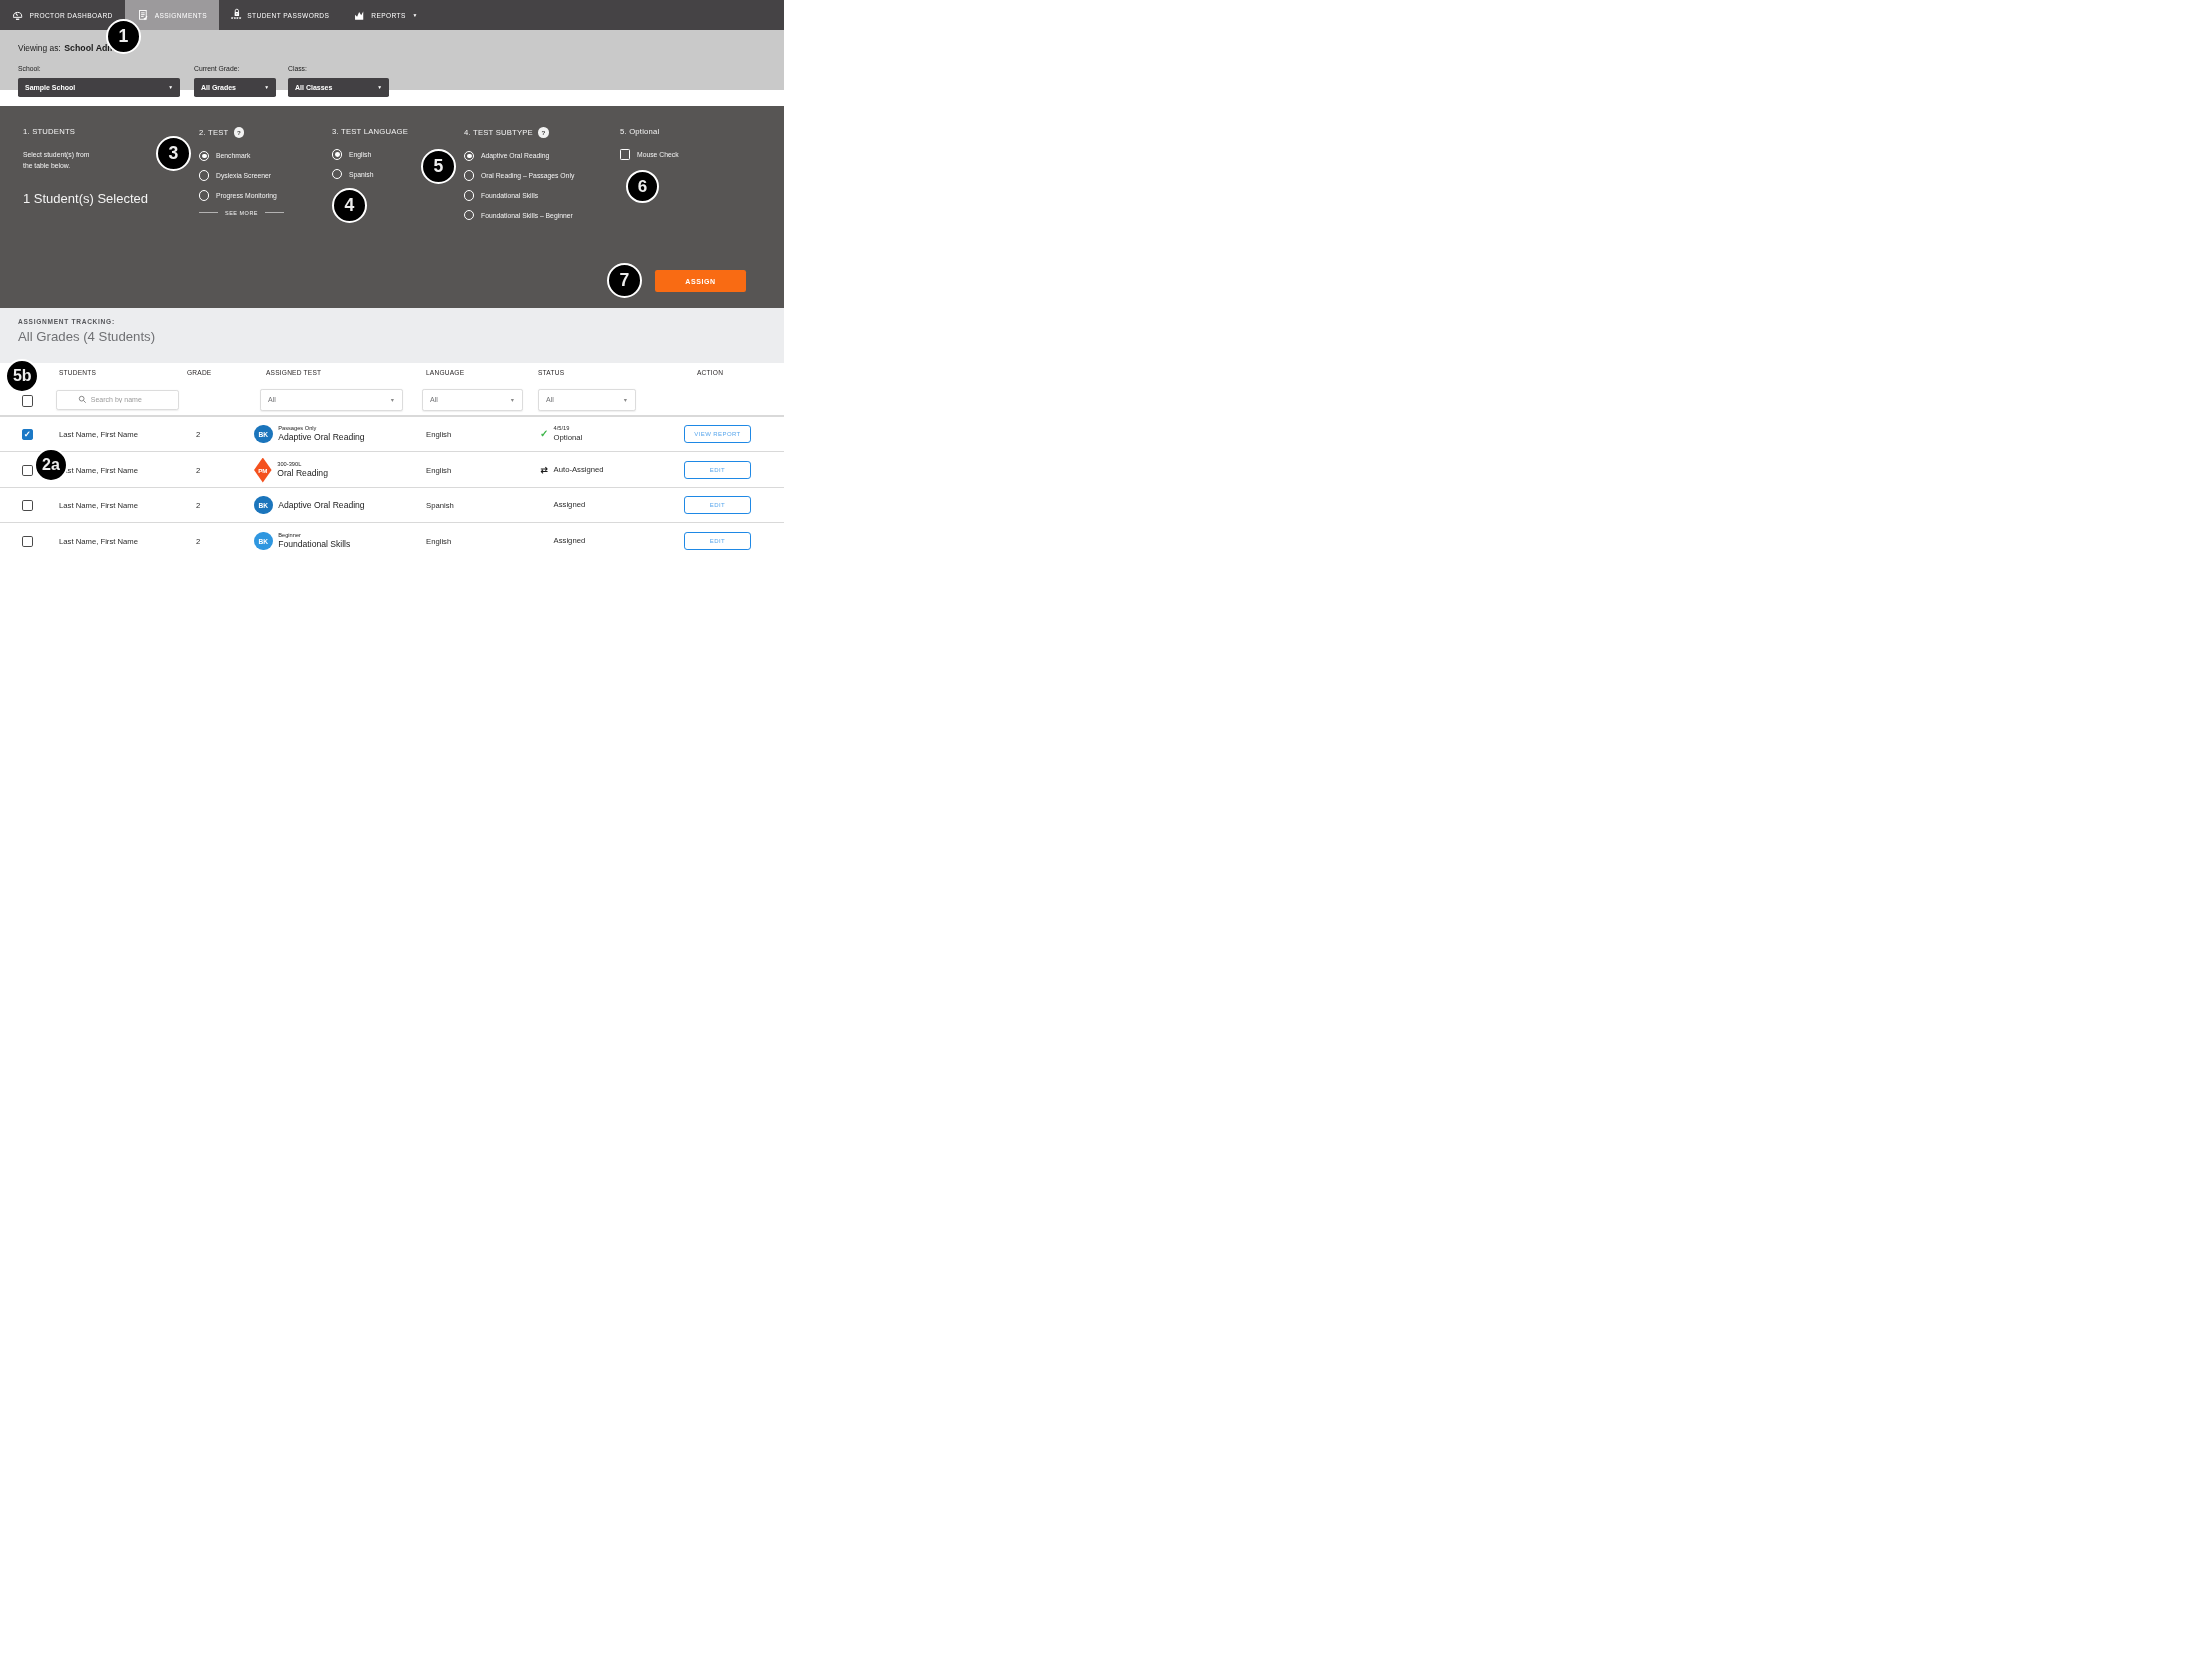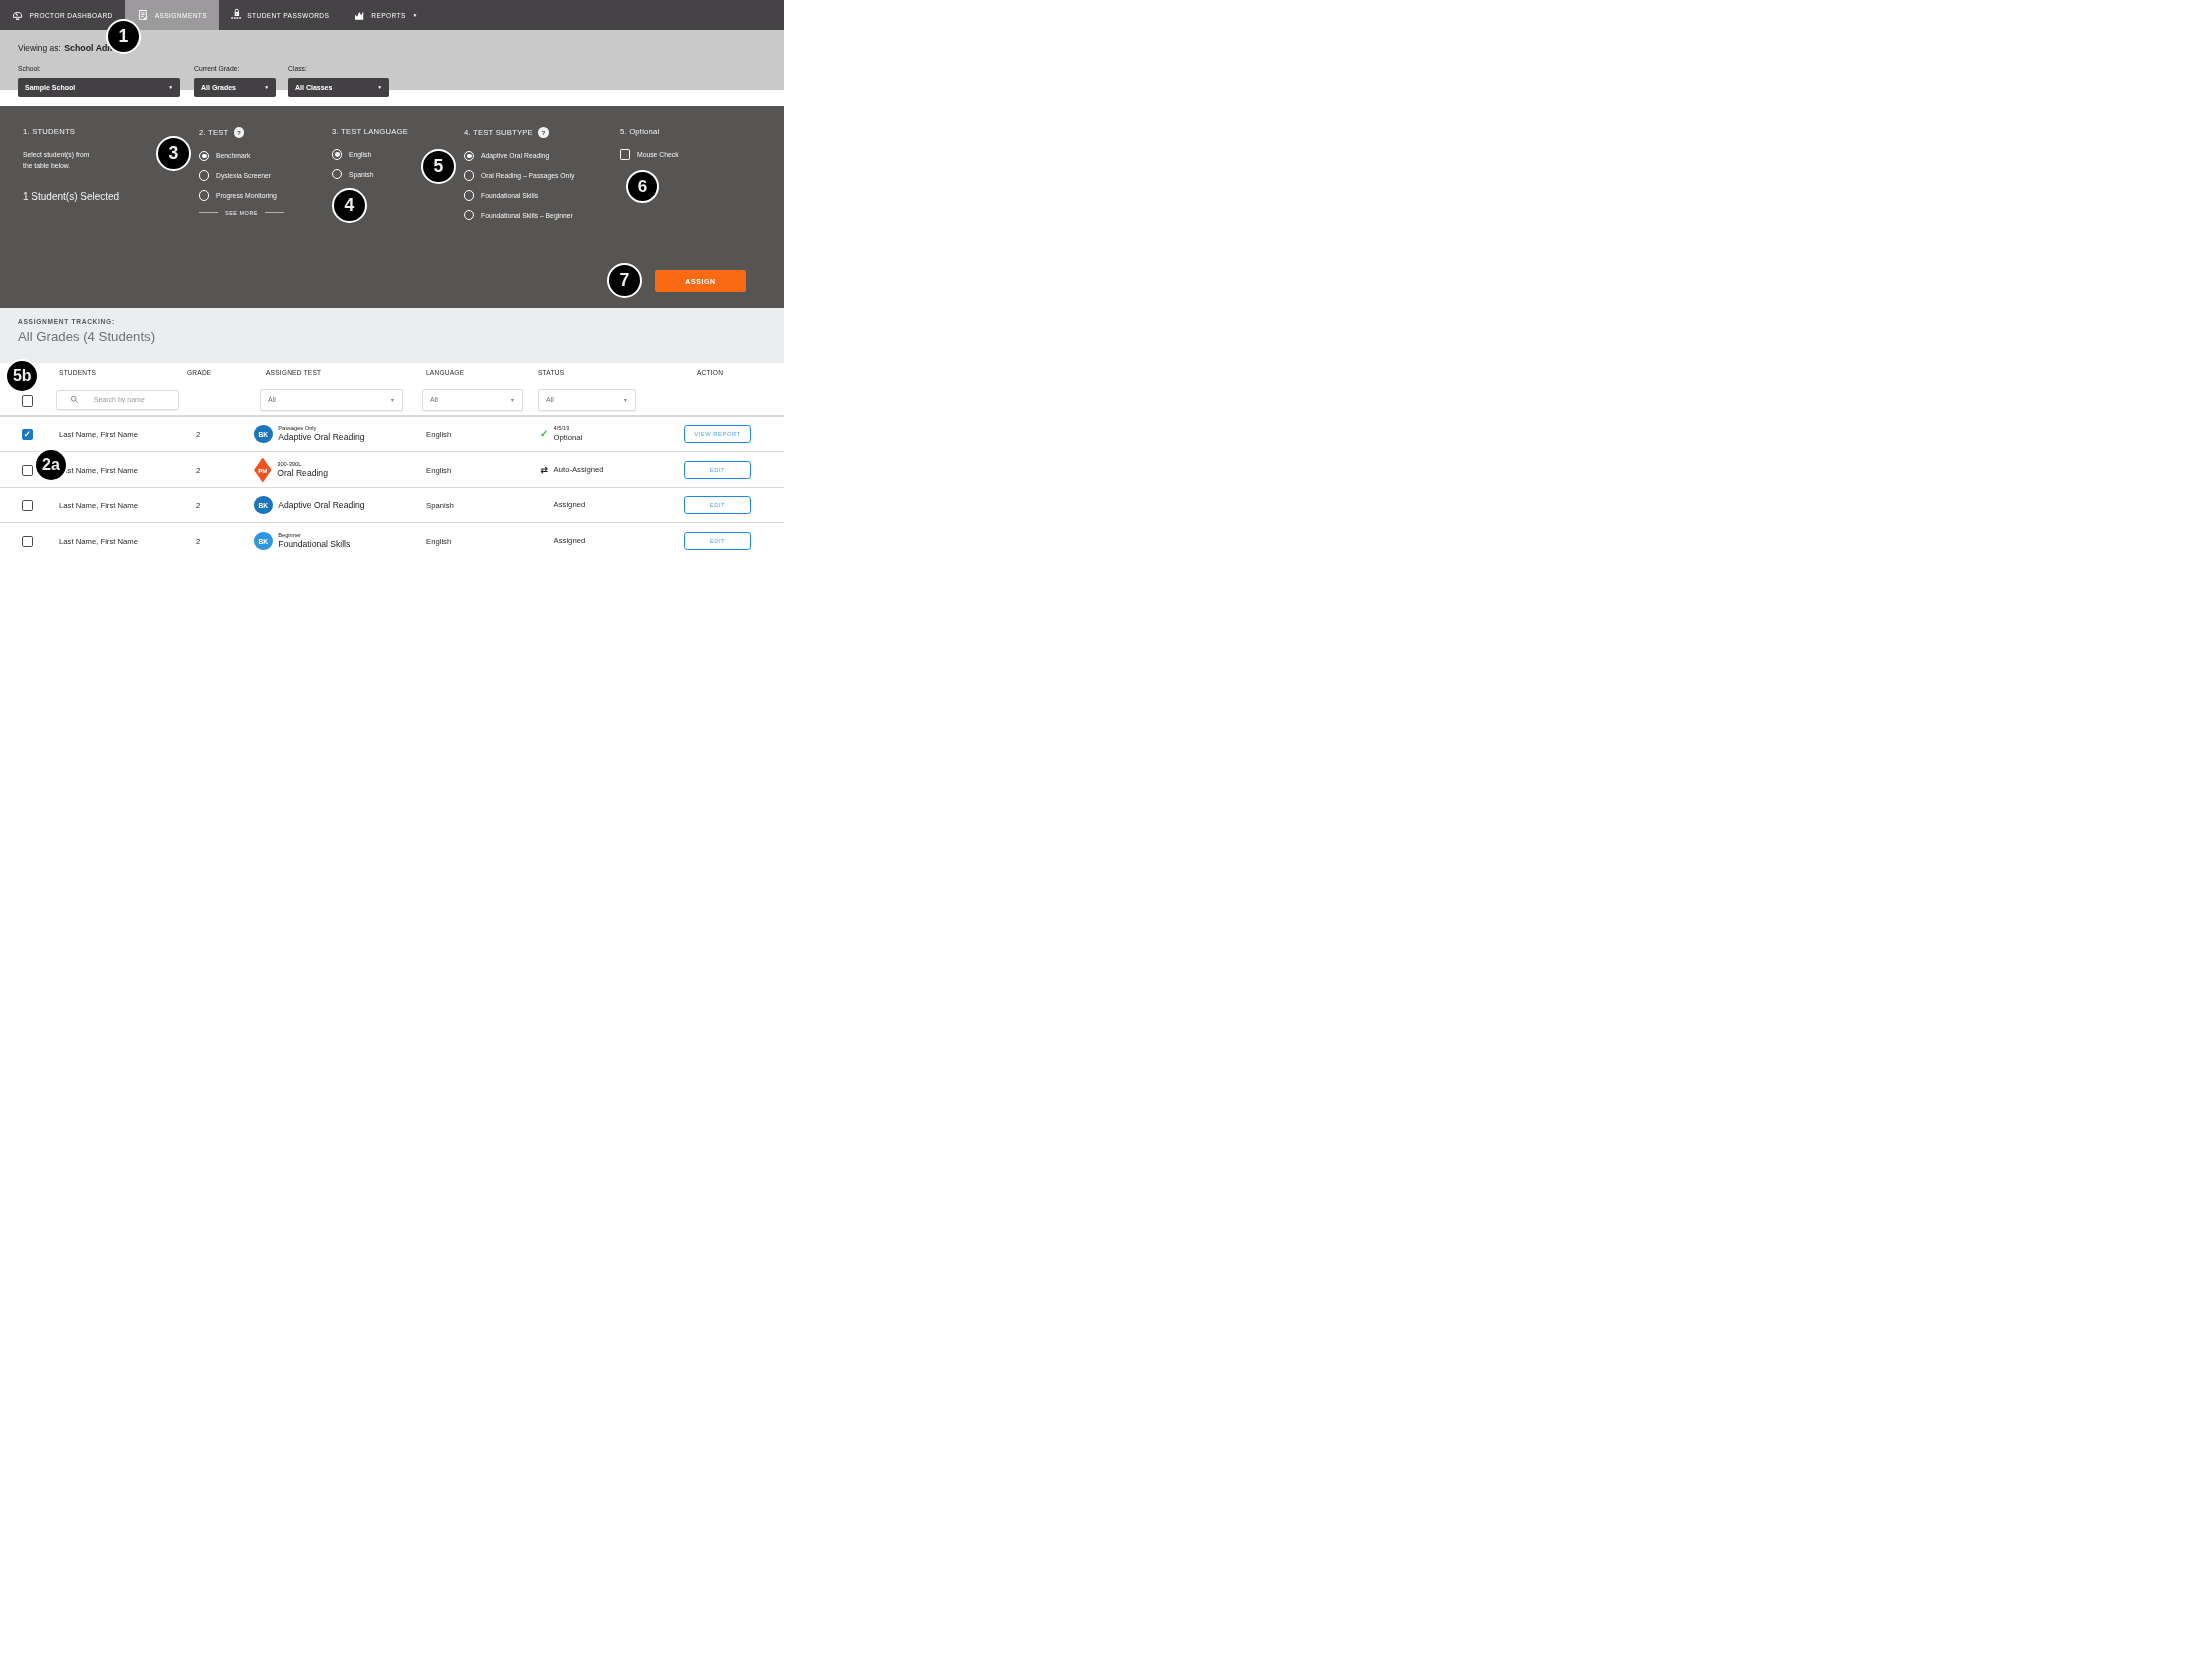--- a/index.html
+++ b/index.html
@@ -30,21 +30,21 @@
   .vdrop .caret{font-size:4.9px;font-weight:normal;color:#fff;}
   .vd-school{left:18px;width:162px;} .vd-grade{left:194px;width:82px;} .vd-class{left:288px;width:101px;}
   
   .panel{position:absolute;top:106px;left:0;width:100%;height:202px;background:#575554;color:#F4F4F4;z-index:1;}
   .pcol{position:absolute;top:21px;}
   .pc1{left:23px;} .pc2{left:199px;} .pc3{left:332px;} .pc4{left:464px;} .pc5{left:620px;}
   .ptitle{font-size:7.7px;font-weight:400;letter-spacing:0.2px;margin:0 0 13.2px 0;display:flex;align-items:center;gap:5.3px;}
   .help{width:10.6px;height:10.6px;border-radius:50%;background:#F2F2F2;color:#3a3a3a;font-size:6.2px;font-weight:bold;
     display:flex;align-items:center;justify-content:center;cursor:pointer;}
   .pbody{font-size:6.8px;line-height:1.65;margin:0;}
-  .pcount{font-size:10px;margin-top:19.4px;}
+  .pcount{font-size:13px;margin-top:19.4px;}
   .opt-row{display:flex;align-items:center;gap:6.6px;margin-bottom:9.3px;font-size:6.8px;cursor:pointer;}
   .radio{width:8.4px;height:8.4px;border:1.1px solid #fff;border-radius:50%;position:relative;flex:none;}
   .radio.on::after{content:"";position:absolute;left:1.8px;top:1.8px;width:4.9px;height:4.9px;border-radius:50%;background:#fff;}
   .pcheck{width:8.4px;height:8.4px;border:1.1px solid #fff;border-radius:1.3px;flex:none;}
   .see-more{display:flex;align-items:center;gap:6.6px;margin-top:6.2px;font-size:5.5px;letter-spacing:0.5px;cursor:pointer;}
   .see-more .dash{width:19.4px;height:0.9px;background:rgba(255,255,255,.55);}
   .assign-btn{position:absolute;left:655px;top:164px;width:91px;height:22px;background:#F96B13;border:none;
     border-radius:2.2px;color:#fff;font-family:inherit;font-size:7px;font-weight:bold;letter-spacing:0.6px;cursor:pointer;}
   
   .tracking{position:absolute;top:308px;left:0;width:100%;height:55px;background:#ECEDEF;}
@@ -52,21 +52,21 @@
   .trk-sub{position:absolute;left:18px;top:21px;font-size:13.2px;color:#6F7073;}
   
   .table{position:absolute;top:363px;left:0;width:100%;height:191px;background:#fff;}
   .th{position:absolute;top:6.2px;font-size:6.6px;color:#231F20;letter-spacing:0.2px;}
   .th-students{left:59px;} .th-grade{left:187px;} .th-test{left:266px;} .th-lang{left:426px;} .th-status{left:538px;} .th-action{left:697px;}
   .chk{width:11.5px;height:11.5px;border:1.3px solid #4A4A4A;border-radius:1.8px;box-sizing:border-box;background:#fff;cursor:pointer;}
   .chk.on{background:#1C79C6;border-color:#1C79C6;color:#fff;font-size:8.4px;font-weight:bold;
     display:flex;align-items:center;justify-content:center;}
   .filter-chk{position:absolute;left:21.6px;top:32px;}
   .search{position:absolute;left:56px;top:26.5px;width:123px;height:20px;border:0.9px solid #DCDCDC;border-radius:2.2px;
-    box-shadow:0 0.9px 1.3px rgba(0,0,0,.07);display:flex;align-items:center;gap:13px;padding:0 13px;box-sizing:border-box;}
+    box-shadow:0 0.9px 1.3px rgba(0,0,0,.07);display:flex;align-items:center;gap:2px;padding:0 21px;box-sizing:border-box;}
   .search input{border:none;outline:none;font-family:inherit;font-size:7px;color:#555;width:100%;background:transparent;}
   .search input::placeholder{color:#9B9B9B;}
   .fdrop{position:absolute;top:25.6px;height:22px;border:0.9px solid #DCDCDC;border-radius:2.2px;background:#fff;
     box-shadow:0 0.9px 1.3px rgba(0,0,0,.07);display:flex;align-items:center;justify-content:space-between;
     padding:0 7px;box-sizing:border-box;font-size:7px;color:#6F7073;cursor:pointer;}
   .fdrop .caret{color:#8a8a8a;font-size:5.3px;}
   .fd-test{left:260px;width:143px;} .fd-lang{left:422px;width:101px;} .fd-status{left:538px;width:98px;}
   .divider{position:absolute;left:0;width:100%;height:1.8px;background:#D9D9D9;}
   .row{position:absolute;left:0;width:100%;height:34px;border-bottom:1.8px solid #D9D9D9;box-sizing:content-box;}
   .r1{top:54px;} .r2{top:90px;} .r3{top:125px;} .r4{top:161px;}

